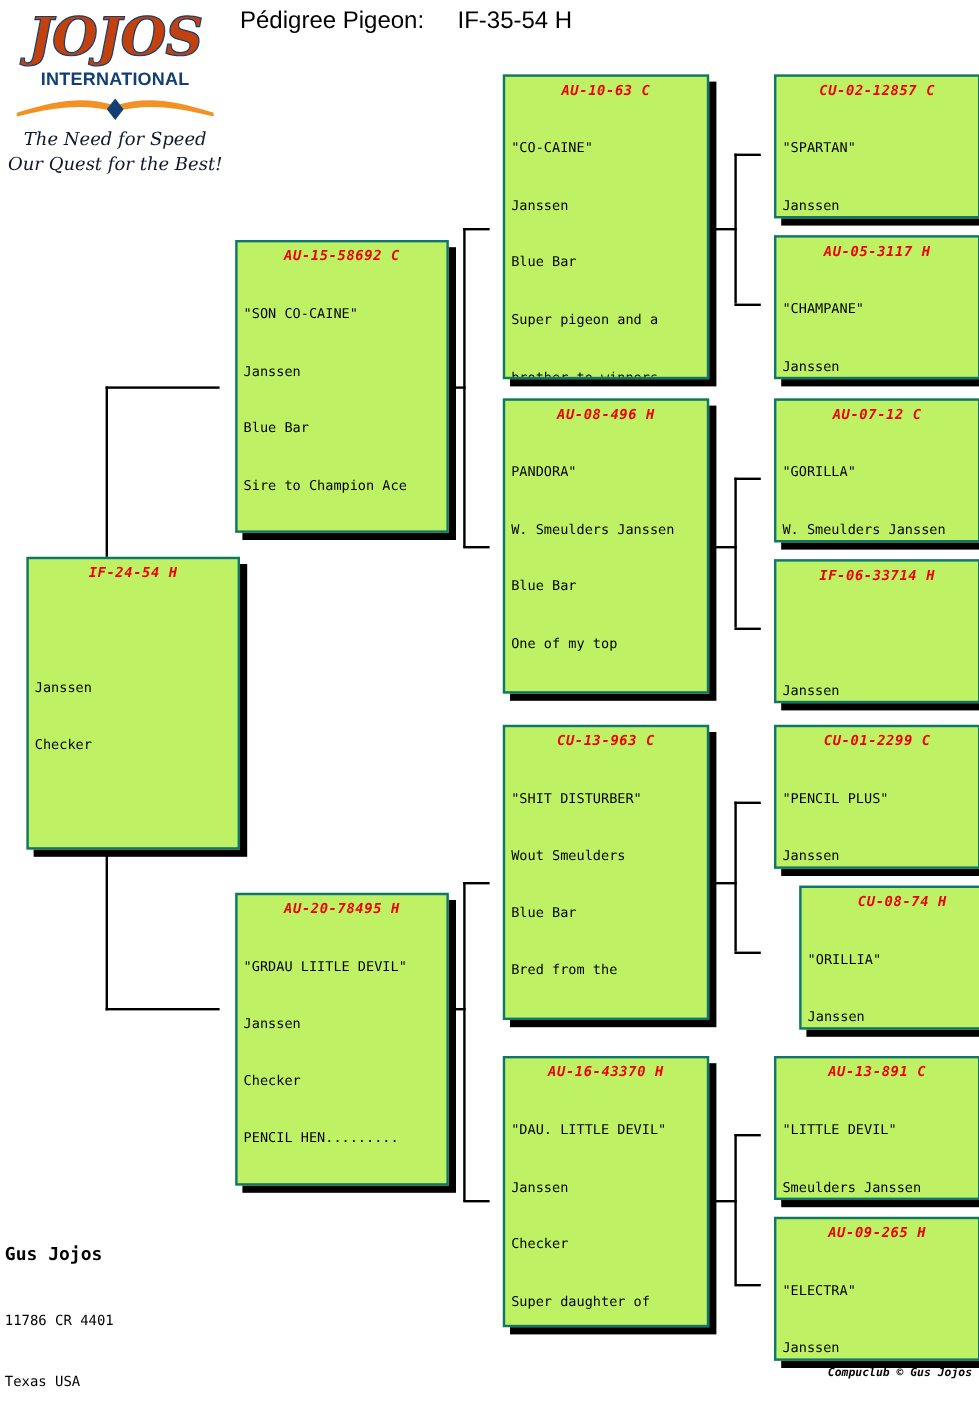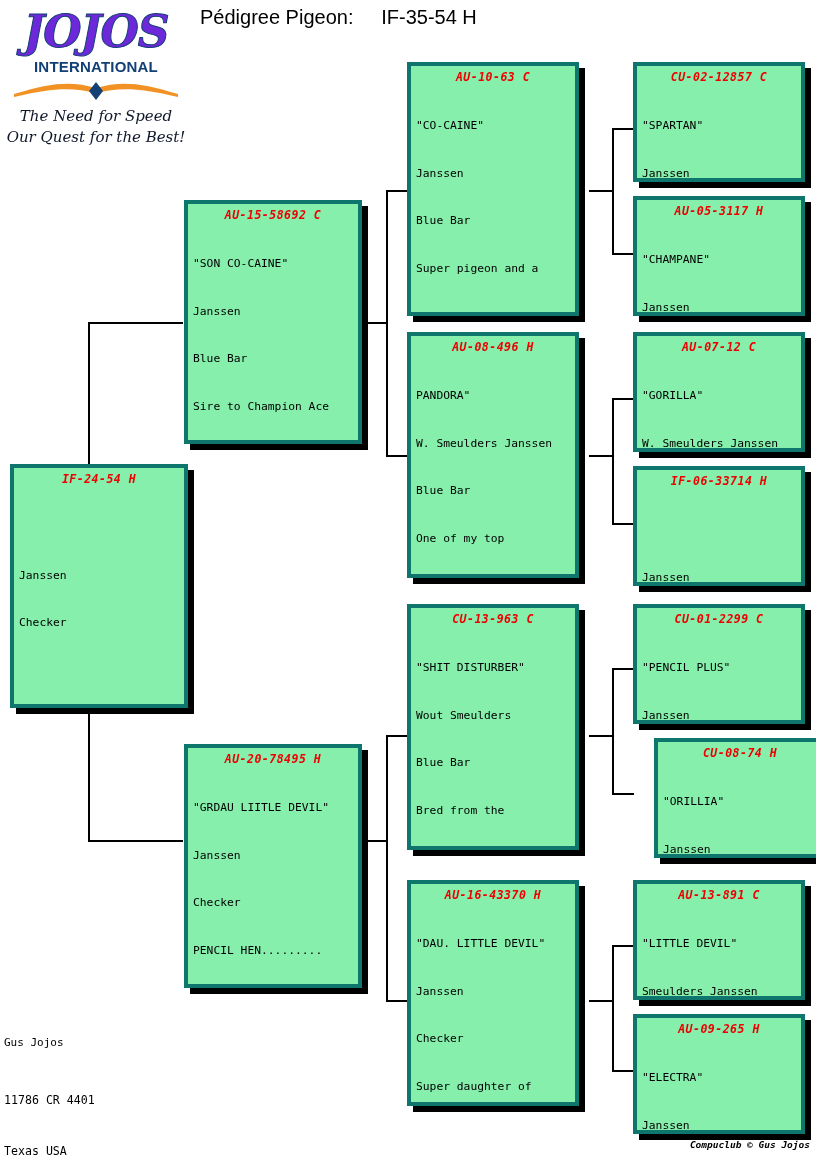--- a/index.html
+++ b/index.html
@@ -31,21 +31,21 @@
   .logo-word {
     position: absolute;
     left: 0; top: 2px;
     width: 180px;
     text-align: center;
     font-family: "DejaVu Serif", serif;
     font-style: italic;
     font-weight: bold;
     font-size: 44px;
     letter-spacing: -1px;
-    color: #6d28d9;
+    color: #c2410c;
     -webkit-text-stroke: 1px #123f74;
     line-height: 48px;
   }
   .logo-sub {
     position: absolute;
     left: 0; top: 52px;
     width: 180px;
     text-align: center;
     font-family: "Liberation Sans", sans-serif;
     font-weight: bold;
@@ -79,25 +79,26 @@
     font-family: "Liberation Sans", sans-serif;
     font-size: 20px;
     color: #000;
     white-space: pre;
   }
 
   
   .pbox {
     position: absolute;
     box-sizing: border-box;
-    background: #86efac;
-    border: 4px solid #0f766e;
+    background: #bef264;
+    border: 2px solid #0f766e;
     box-shadow: 6px 6px 0 0 #000000;
     overflow: hidden;
     padding: 0;
+    margin-left: 12px;
   }
   .pbox-ring {
     display: block;
     text-align: center;
     font-family: "DejaVu Sans Mono", monospace;
     font-style: italic;
     font-weight: bold;
     font-size: 11.5px;
     color: #ee0000;
     letter-spacing: 0.5px;
@@ -119,22 +120,22 @@
   .ln {
     position: absolute;
     background: #000000;
   }
 
   
   .owner-name {
     position: absolute;
     left: 4px; top: 1036px;
     font-family: "DejaVu Sans Mono", monospace;
-    font-weight: normal;
-    font-size: 11px;
+    font-weight: bold;
+    font-size: 15px;
     color: #000;
     white-space: pre;
   }
   .owner-addr {
     position: absolute;
     left: 4px; top: 1058px;
     font-family: "DejaVu Sans Mono", monospace;
     font-size: 11.6px;
     line-height: 17px;
     color: #000;

